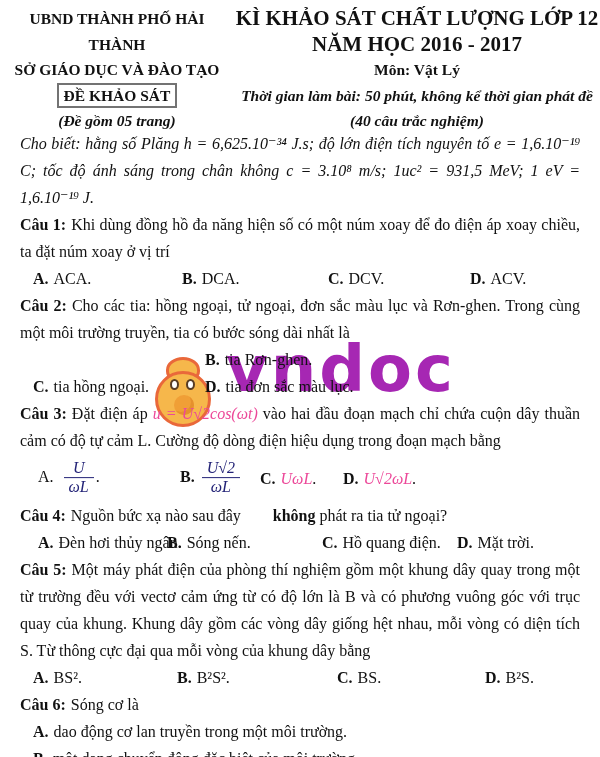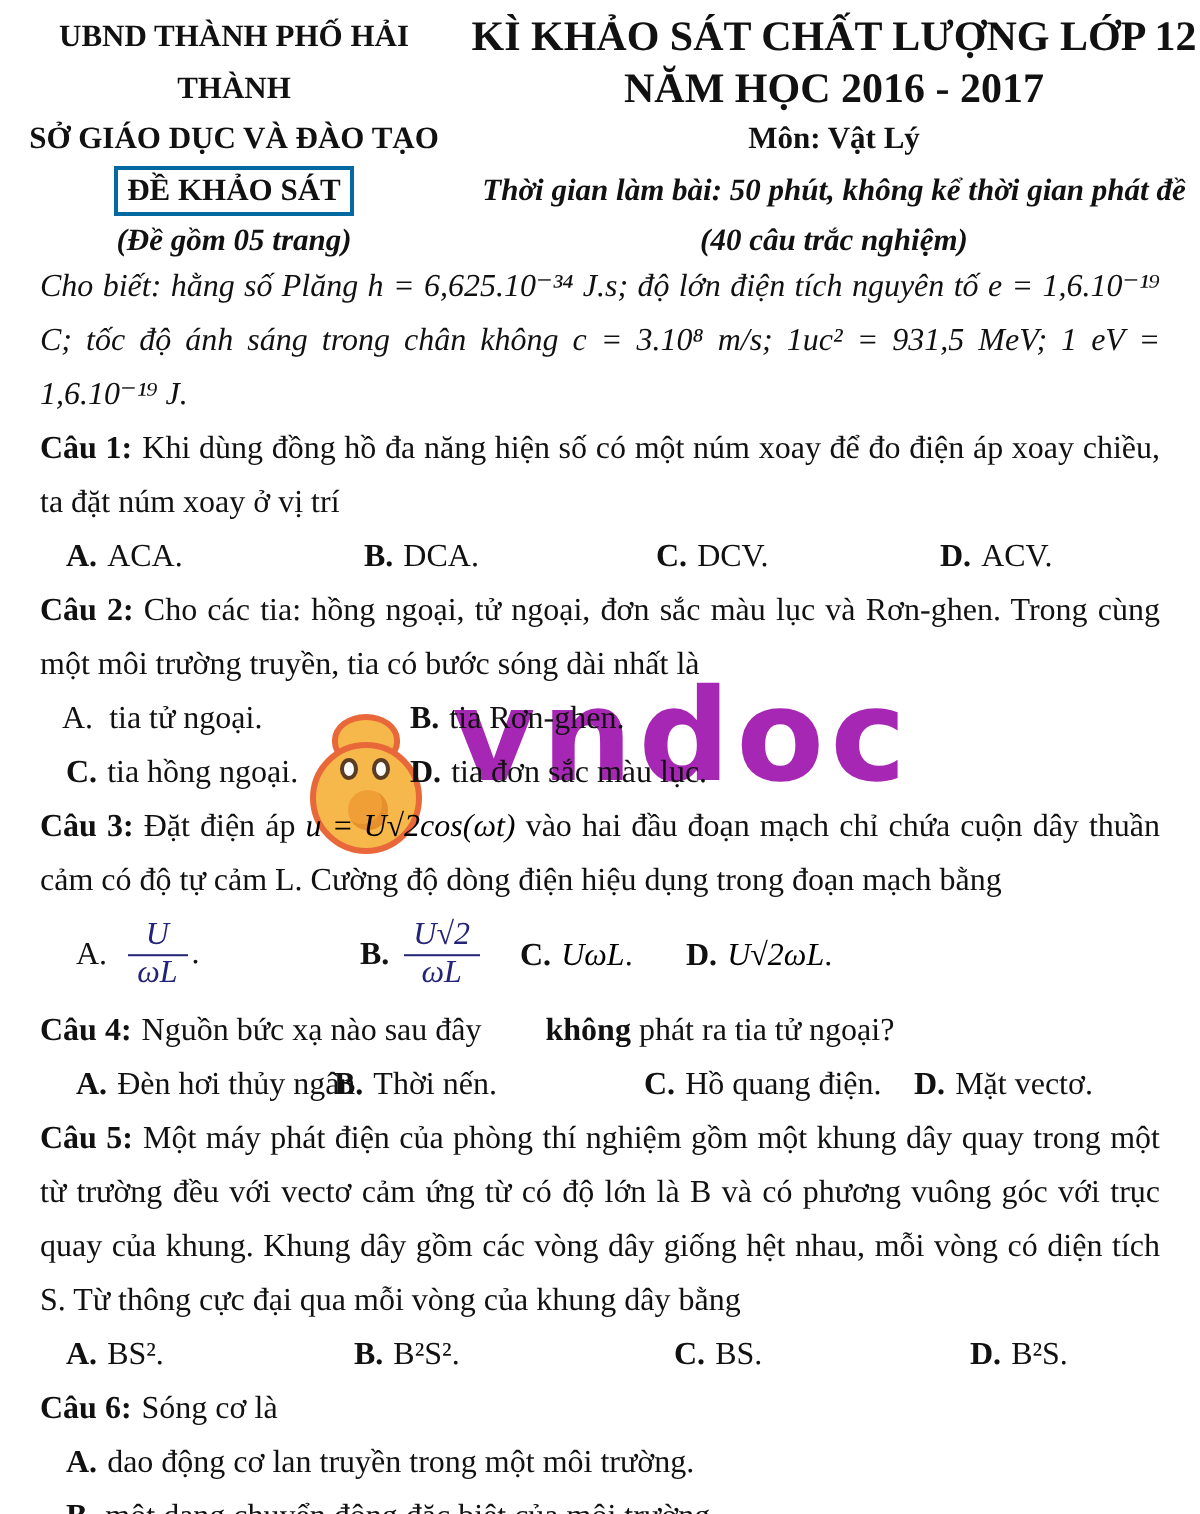--- a/index.html
+++ b/index.html
@@ -27,37 +27,37 @@
   .m-eye { position:absolute; top:22px; width:9px; height:11px; background:#fff; border:2px solid #4a2c12; border-radius:50%; }
   .m-eye.l { left:20px; } .m-eye.r { left:36px; }
   .m-swirl { position:absolute; left:24px; top:38px; width:20px; height:20px; background:#ef9726; border-radius:50%; box-shadow:inset -3px -3px 0 #e3871c; }
 
   
   .header { position:relative; z-index:1; display:flex; padding-top:6px; height:130px;justify-content:space-between; }
   .h-left  { width:39%; text-align:center; font-weight:bold; font-size:15.5px; line-height:25.5px; }
   .h-right { width:61%; text-align:center; font-weight:bold; font-size:15.5px; line-height:25.5px; }
   .h-right .big { font-size:21px; }
   .boxed-wrap { height:25.5px; }
-  .boxed { display:inline-block; border:2px solid #0369a1; padding:0 5px; line-height:21px; }
+  .boxed { display:inline-block; border:2px solid #737373; padding:0 5px; line-height:21px; }
   .ital { font-style:italic; }
 
   
   .content { position:relative; z-index:1; padding:0 20px; font-size:16px; line-height:27px; }
   .content p { text-align:justify; }
   .qlabel { font-weight:bold; margin-right:5px; }
   .intro { font-style:italic; }
 
   .opts { position:relative; height:27px; }
   .opts .opt { position:absolute; white-space:nowrap; }
   .opts-tall { height:48px; }
   .opts-tall .opt { top:50%; transform:translateY(-50%); }
   .letter { font-weight:bold; margin-right:5px; }
   .letter.plain { font-weight:normal; margin-right:8px; }
 
-  .math { color:#000000; font-style:italic;margin-top:36px; }
+  .math { color:#ec4899; font-style:italic;margin-top:36px; }
   .frac { display:inline-block; vertical-align:middle; text-align:center; color:#232377; font-style:italic; line-height:1.15; margin:0 2px; }
   .frac .num { display:block; padding:0 5px; }
   .frac .den { display:block; border-top:1.4px solid #232377; padding:0 5px; }
   .optline { margin-left:13px; text-align:center; }
   .bold { font-weight:bold;padding-left:28px; }
 </style>
 </head>
 <body>
 
 <div class="page">
@@ -99,42 +99,41 @@
     <p><span class="qlabel">Câu 1:</span><span>Khi dùng đồng hồ đa năng hiện số có một núm xoay để đo điện áp xoay chiều, ta đặt núm xoay ở vị trí</span></p>
     <div class="opts">
       <span class="opt" style="left:13px"><span class="letter">A.</span><span>ACA.</span></span>
       <span class="opt" style="left:162px"><span class="letter">B.</span><span>DCA.</span></span>
       <span class="opt" style="left:308px"><span class="letter">C.</span><span>DCV.</span></span>
       <span class="opt" style="left:450px"><span class="letter">D.</span><span>ACV.</span></span>
     </div>
 
     <p><span class="qlabel">Câu 2:</span><span>Cho các tia: hồng ngoại, tử ngoại, đơn sắc màu lục và Rơn-ghen. Trong cùng một môi trường truyền, tia có bước sóng dài nhất là</span></p>
     <div class="opts">
-      <span class="opt" style="left:11px"><span class="letter plain">A.</span><span>tia tử ngoại.</span></span>
       <span class="opt" style="left:185px"><span class="letter">B.</span><span>tia Rơn-ghen.</span></span>
     </div>
     <div class="opts">
       <span class="opt" style="left:13px"><span class="letter">C.</span><span>tia hồng ngoại.</span></span>
       <span class="opt" style="left:185px"><span class="letter">D.</span><span>tia đơn sắc màu lục.</span></span>
     </div>
 
     <p><span class="qlabel">Câu 3:</span><span>Đặt điện áp </span><span class="math">u = U√2cos(ωt)</span><span> vào hai đầu đoạn mạch chỉ chứa cuộn dây thuần cảm có độ tự cảm L. Cường độ dòng điện hiệu dụng trong đoạn mạch bằng</span></p>
     <div class="opts opts-tall">
       <span class="opt" style="left:18px"><span class="letter plain">A.</span><span class="frac"><span class="num">U</span><span class="den">ωL</span></span><span>.</span></span>
       <span class="opt" style="left:160px"><span class="letter">B.</span><span class="frac"><span class="num">U√2</span><span class="den">ωL</span></span><span></span></span>
       <span class="opt" style="left:240px"><span class="letter">C.</span><span class="math">UωL</span><span>.</span></span>
       <span class="opt" style="left:323px"><span class="letter">D.</span><span class="math">U√2ωL</span><span>.</span></span>
     </div>
 
     <p><span class="qlabel">Câu 4:</span><span>Nguồn bức xạ nào sau đây </span><span class="bold">không</span><span> phát ra tia tử ngoại?</span></p>
     <div class="opts">
       <span class="opt" style="left:18px"><span class="letter">A.</span><span>Đèn hơi thủy ngân.</span></span>
-      <span class="opt" style="left:147px"><span class="letter">B.</span><span>Thời nến.</span></span>
+      <span class="opt" style="left:147px"><span class="letter">B.</span><span>Sóng nến.</span></span>
       <span class="opt" style="left:302px"><span class="letter">C.</span><span>Hồ quang điện.</span></span>
-      <span class="opt" style="left:437px"><span class="letter">D.</span><span>Mặt vectơ.</span></span>
+      <span class="opt" style="left:437px"><span class="letter">D.</span><span>Mặt trời.</span></span>
     </div>
 
     <p><span class="qlabel">Câu 5:</span><span>Một máy phát điện của phòng thí nghiệm gồm một khung dây quay trong một từ trường đều với vectơ cảm ứng từ có độ lớn là B và có phương vuông góc với trục quay của khung. Khung dây gồm các vòng dây giống hệt nhau, mỗi vòng có diện tích S. Từ thông cực đại qua mỗi vòng của khung dây bằng</span></p>
     <div class="opts">
       <span class="opt" style="left:13px"><span class="letter">A.</span><span>BS².</span></span>
       <span class="opt" style="left:157px"><span class="letter">B.</span><span>B²S².</span></span>
       <span class="opt" style="left:317px"><span class="letter">C.</span><span>BS.</span></span>
       <span class="opt" style="left:465px"><span class="letter">D.</span><span>B²S.</span></span>
     </div>
 

